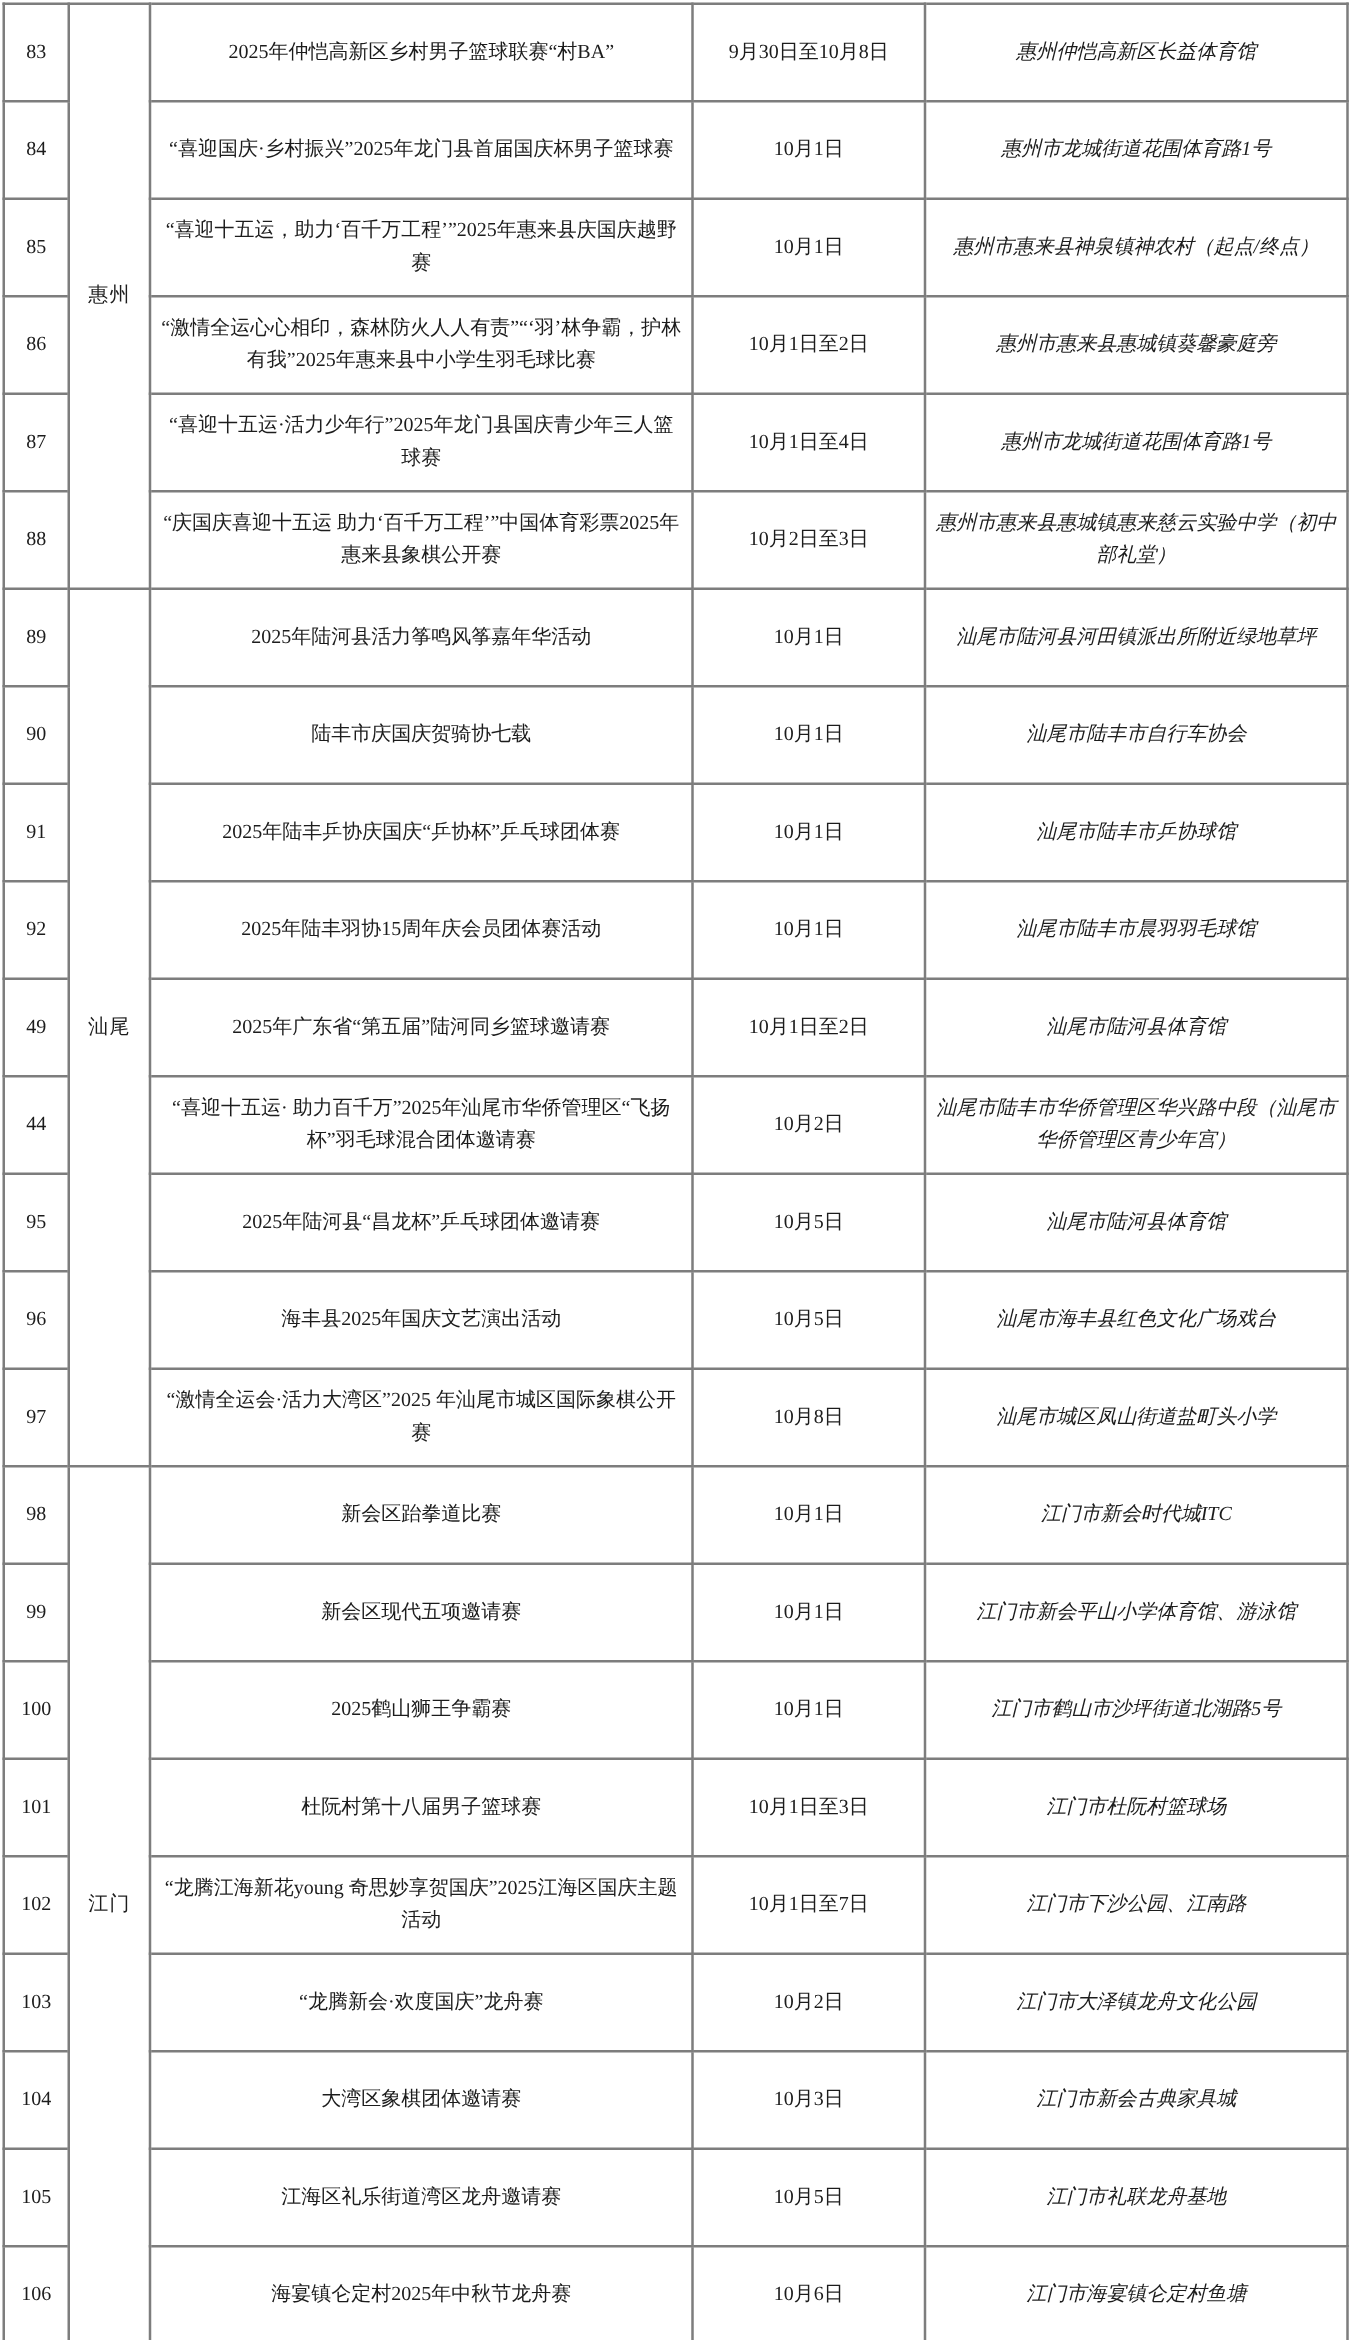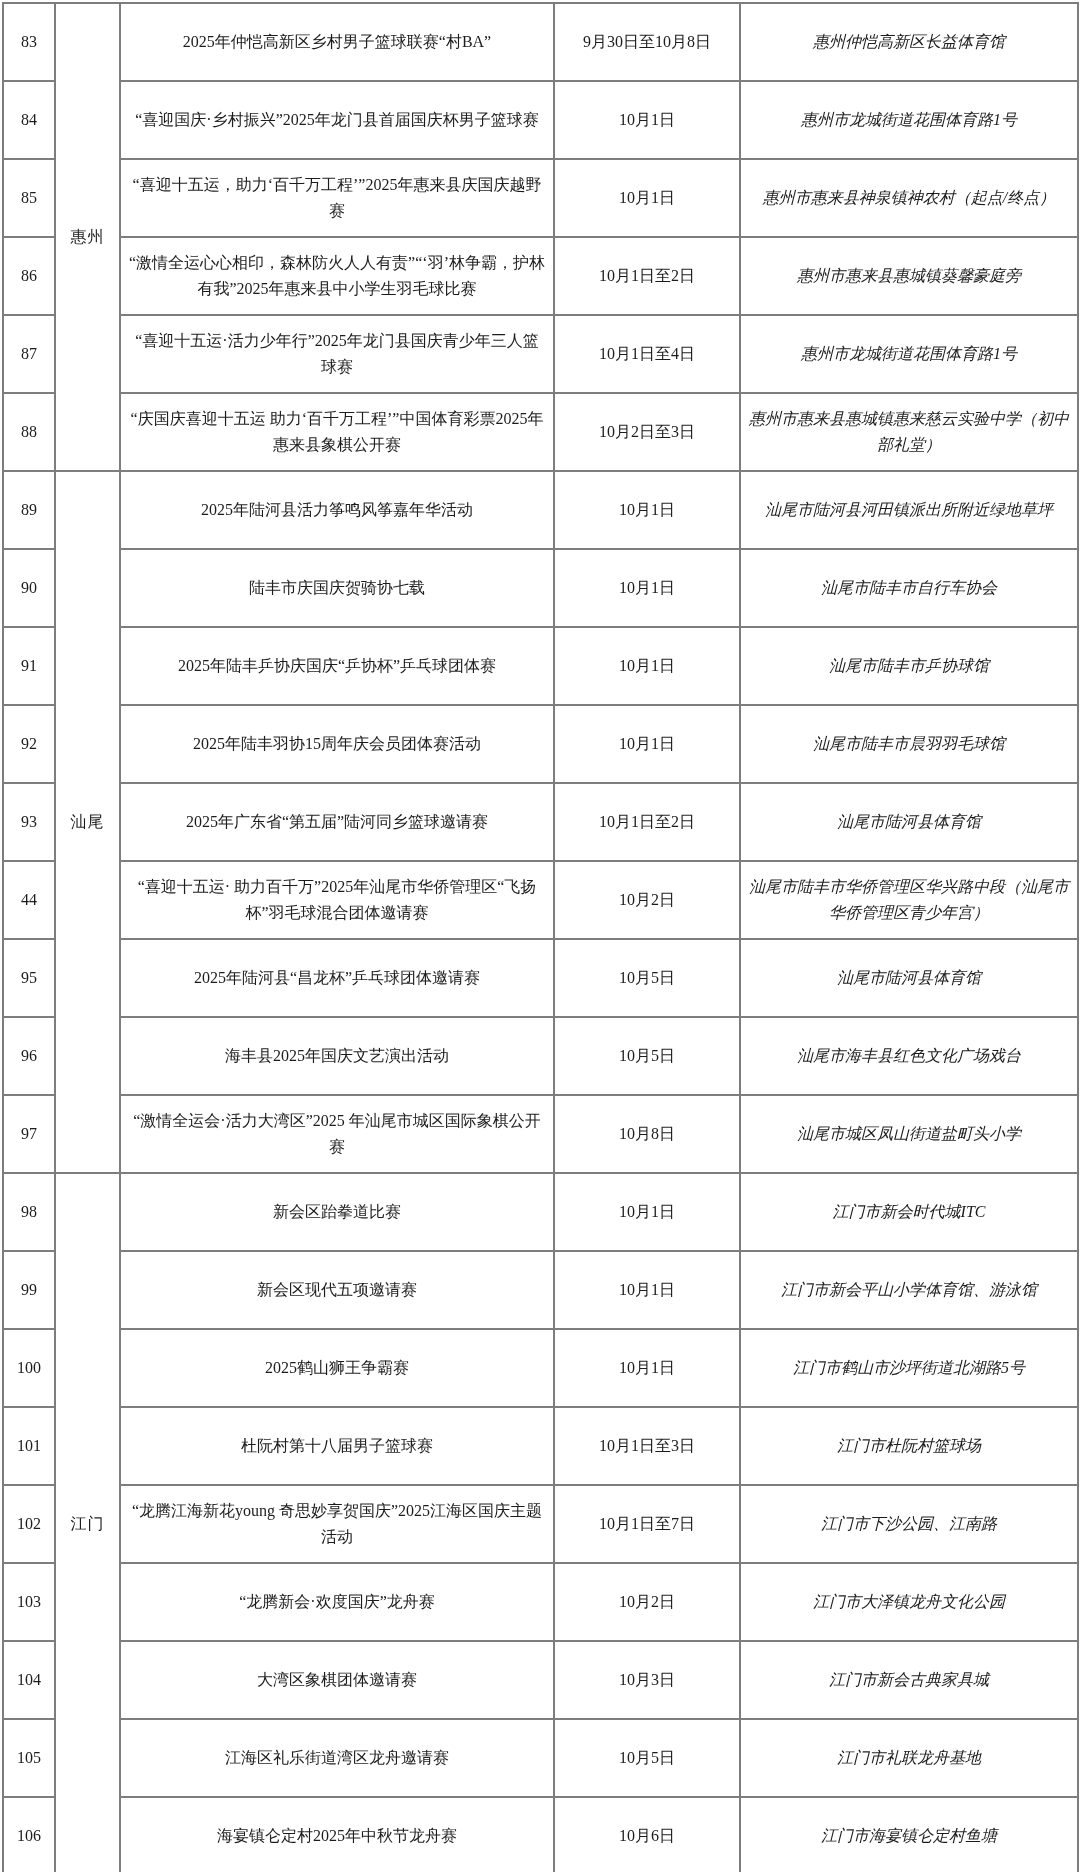--- a/index.html
+++ b/index.html
@@ -104,21 +104,21 @@
           <td class="c-date">10月1日</td>
           <td class="c-venue">汕尾市陆丰市乒协球馆</td>
         </tr>
         <tr>
           <td class="c-no">92</td>
           <td class="c-event">2025年陆丰羽协15周年庆会员团体赛活动</td>
           <td class="c-date">10月1日</td>
           <td class="c-venue">汕尾市陆丰市晨羽羽毛球馆</td>
         </tr>
         <tr>
-          <td class="c-no">93</td>
+          <td class="c-no">49</td>
           <td class="c-event">2025年广东省“第五届”陆河同乡篮球邀请赛</td>
           <td class="c-date">10月1日至2日</td>
           <td class="c-venue">汕尾市陆河县体育馆</td>
         </tr>
         <tr>
           <td class="c-no">44</td>
           <td class="c-event">“喜迎十五运· 助力百千万”2025年汕尾市华侨管理区“飞扬杯”羽毛球混合团体邀请赛</td>
           <td class="c-date">10月2日</td>
           <td class="c-venue">汕尾市陆丰市华侨管理区华兴路中段（汕尾市华侨管理区青少年宫）</td>
         </tr>

